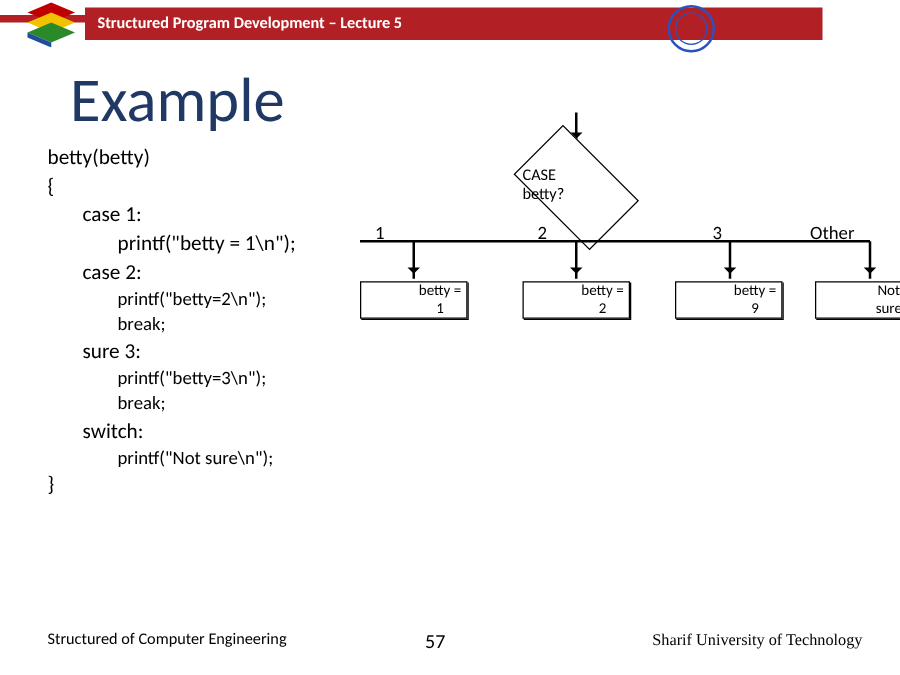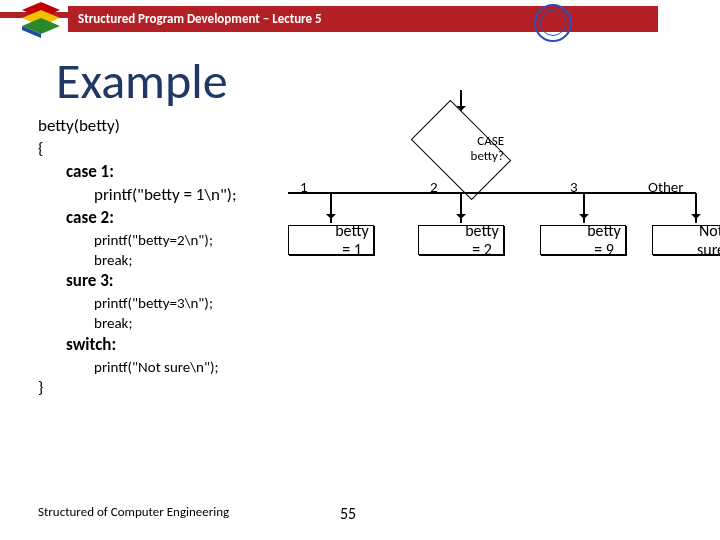--- a/index.html
+++ b/index.html
@@ -63,21 +63,21 @@
     font-weight: 400;
   }
   .code {
     position: absolute;
     left: 38px; top: 115px;
     width: 280px;
     font-size: 17px;
     line-height: 1.35;
     font-family: Calibri, sans-serif;
   }
-  .code .ind1 { padding-left: 28px; font-weight: bold; }
+  .code .ind1 { padding-left: 28px; }
   .code .ind2 { padding-left: 56px; }
   .code .indented-block { font-size: 15px; padding-left: 56px; }
 
   .flowchart {
     position: absolute;
     left: 300px; top: 90px;
     width: 415px;
     height: 220px;
   }
   .diamond {
@@ -85,21 +85,21 @@
     left: 118px; top: 32px;
     width: 86px; height: 56px;
     transform: rotate(45deg);
     border: 1.5px solid #000;
     background: #fff;
   }
   .diamond-label {
     position: absolute;
     left: 118px; top: 44px;
     width: 86px;
-    text-align: right;
+    text-align: left;
     font-size: 13px;
     line-height: 1.15;
   }
   .arrow-in {
     position: absolute;
     left: 160px; top: 0;
     width: 2px; height: 24px;
     background: #000;
   }
   .arrow-in::after {
@@ -136,21 +136,21 @@
     border: 5px solid transparent;
     border-top-color: #000;
   }
   .box {
     position: absolute;
     top: 135px;
     width: 86px;
     height: 30px;
     border: 1.5px solid #000;
     background: #fff;
-    font-size: 16px;
+    font-size: 12px;
     display: flex;
     align-items: center;
     justify-content: center;
     text-align: center;
     box-shadow: 1px 1px 0 #000;
     padding-left: 42px;
   }
   .footer {
     position: absolute;
     left: 0; bottom: 12px;
@@ -231,14 +231,15 @@
   <div class="v-arrow" style="left:395px"></div>
 
   <div class="box" style="left:-12px">betty = 1</div>
   <div class="box" style="left:118px">betty = 2</div>
   <div class="box" style="left:240px">betty = 9</div>
   <div class="box" style="left:352px;width:76px">Not sure</div>
 </div>
 
 <div class="footer">
   <div class="footer-left">Structured of Computer Engineering</div>
-  <div class="footer-page">55</div>
+  <div class="footer-page">57</div>
+  <div class="footer-right">Sharif University of Technology</div>
 </div>
 
 </body></html>

